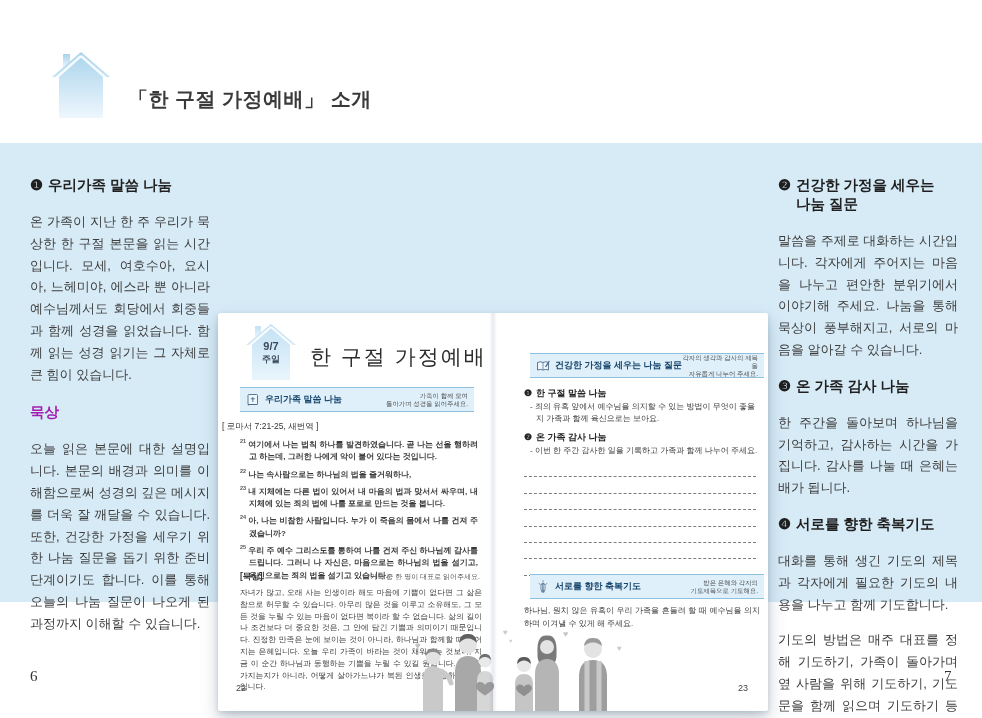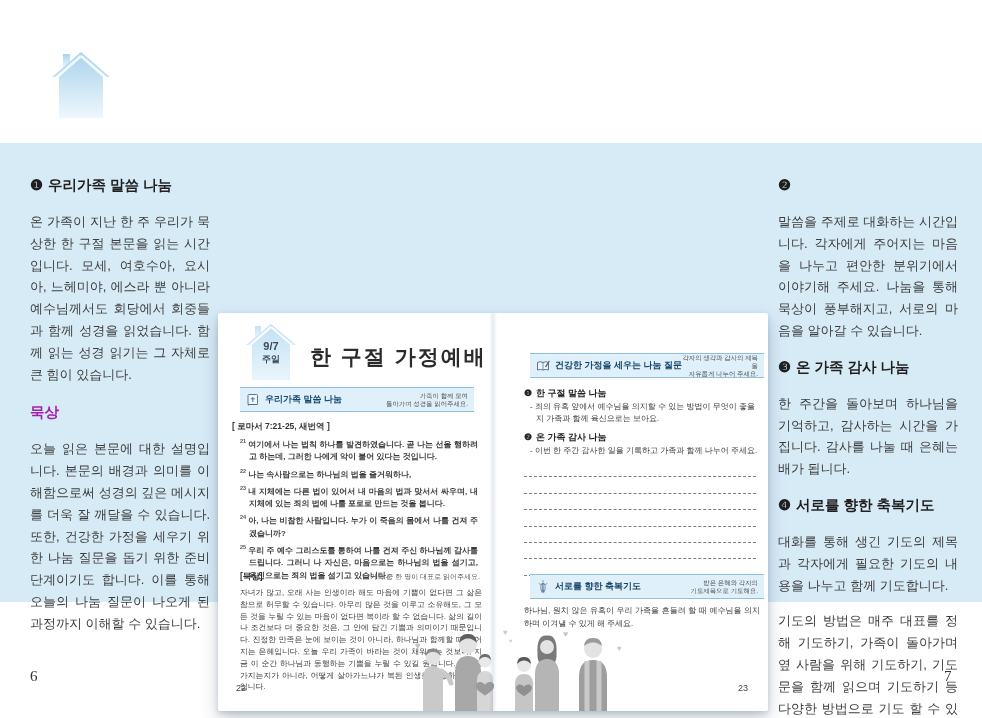--- a/index.html
+++ b/index.html
@@ -34,33 +34,33 @@
            border-radius:2px;overflow:hidden;}
   .fold{position:absolute;left:271px;top:0;width:8px;height:398px;
         background:linear-gradient(90deg, rgba(90,110,130,0) 0%, rgba(90,110,130,0.14) 50%, rgba(90,110,130,0) 100%);}
 
   .date-badge{position:absolute;left:26px;top:10px;width:54px;height:58px;}
   .date-badge svg{position:absolute;left:0;top:0;}
   .date-badge .dtxt{position:absolute;left:0;top:18px;width:54px;text-align:center;
                     color:#3a4a5a;line-height:11px;}
   .date-badge .d1{font-size:11px;font-weight:bold;display:block;}
   .date-badge .d2{font-size:9px;font-weight:bold;display:block;margin-top:2px;}
-  .booklet-title{position:absolute;left:92px;top:30px;font-size:21px;font-weight:700;
+  .booklet-title{position:absolute;left:92px;top:30px;font-size:21px;font-weight:400;
                  color:#2b2b2b;letter-spacing:2px;}
 
   .sec-bar{position:absolute;height:25px;width:234px;background:#dff0fb;
            border-top:1px solid #8fc0de;border-bottom:1px solid #8fc0de;
            display:flex;align-items:center;padding:0 6px;box-sizing:border-box;}
   .sec-bar .sicon{flex:0 0 auto;width:14px;height:14px;margin-right:5px;}
   .sec-bar .slabel{font-size:9px;font-weight:bold;color:#17456b;white-space:nowrap;}
   .sec-bar .snote{margin-left:auto;font-size:6.4px;line-height:8px;color:#4a4a4a;
                   text-align:right;white-space:pre-line;}
 
   .bar-word{left:22px;top:74px;}
-  .reference{position:absolute;left:14px;top:108px;font-size:8.5px;font-weight:bold;color:#333;}
+  .reference{position:absolute;left:4px;top:108px;font-size:8.5px;font-weight:normal;color:#333;}
   .verses{position:absolute;left:22px;top:122px;width:238px;}
   .verse{margin:0 0 1px 0;padding-left:9px;text-indent:-9px;font-size:8px;font-weight:600;
          color:#3a3a3a;line-height:12.5px;text-align:justify;}
   .verse sup{font-size:5.5px;margin-right:2px;color:#555;}
 
   .med-row{position:absolute;left:22px;top:258px;width:240px;display:flex;align-items:baseline;}
   .med-label{font-size:8.5px;font-weight:bold;color:#333;}
   .med-note{margin-left:auto;font-size:7px;color:#555;}
   .med-body{position:absolute;left:22px;top:274px;width:242px;font-size:7.8px;
             line-height:11.8px;text-align:justify;color:#3a3a3a;}
@@ -102,37 +102,40 @@
         <linearGradient id="hg1" x1="0" y1="0" x2="0" y2="1">
           <stop offset="0" stop-color="#a9d3ec"></stop>
           <stop offset="1" stop-color="#eef7fd"></stop>
         </linearGradient>
       </defs>
       <rect x="13" y="4" width="7" height="14" fill="url(#hg1)"></rect>
       <path d="M31 2 L60 27 L53 27 L53 68 L9 68 L9 27 L2 27 Z" fill="url(#hg1)"></path>
       <path d="M31 6 L56 28" stroke="#ffffff" stroke-width="2.5" fill="none" opacity="0.85"></path>
       <path d="M31 6 L6 28" stroke="#ffffff" stroke-width="2.5" fill="none" opacity="0.85"></path>
     </svg>
+    <div class="header-title">「한 구절 가정예배」 소개</div>
   </div>
 
   <div class="blue-panel">
 
     <div class="col col-left">
       <div class="col-heading">
         <span class="bullet">❶</span>
         <span class="ht">우리가족 말씀 나눔</span>
       </div>
       <p class="col-body">온 가족이 지난 한 주 우리가 묵상한 한 구절 본문을 읽는 시간입니다. 모세, 여호수아, 요시아, 느헤미야, 에스라 뿐 아니라 예수님께서도 회당에서 회중들과 함께 성경을 읽었습니다. 함께 읽는 성경 읽기는 그 자체로 큰 힘이 있습니다.</p>
       <div class="plain-heading">묵상</div>
       <p class="col-body">오늘 읽은 본문에 대한 설명입니다. 본문의 배경과 의미를 이해함으로써 성경의 깊은 메시지를 더욱 잘 깨달을 수 있습니다. 또한, 건강한 가정을 세우기 위한 나눔 질문을 돕기 위한 준비 단계이기도 합니다. 이를 통해 오늘의 나눔 질문이 나오게 된 과정까지 이해할 수 있습니다.</p>
     </div>
 
     <div class="col col-right">
       <div class="col-heading">
         <span class="bullet">❷</span>
+        <span class="ht">건강한 가정을 세우는
+나눔 질문</span>
       </div>
       <p class="col-body">말씀을 주제로 대화하는 시간입니다. 각자에게 주어지는 마음을 나누고 편안한 분위기에서 이야기해 주세요. 나눔을 통해 묵상이 풍부해지고, 서로의 마음을 알아갈 수 있습니다.</p>
       <div class="col-heading">
         <span class="bullet">❸</span>
         <span class="ht">온 가족 감사 나눔</span>
       </div>
       <p class="col-body">한 주간을 돌아보며 하나님을 기억하고, 감사하는 시간을 가집니다. 감사를 나눌 때 은혜는 배가 됩니다.</p>
       <div class="col-heading">
         <span class="bullet">❹</span>
         <span class="ht">서로를 향한 축복기도</span>

